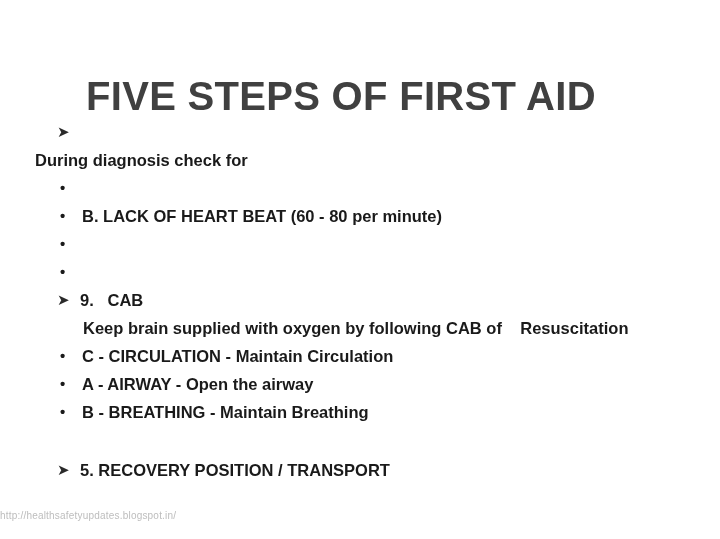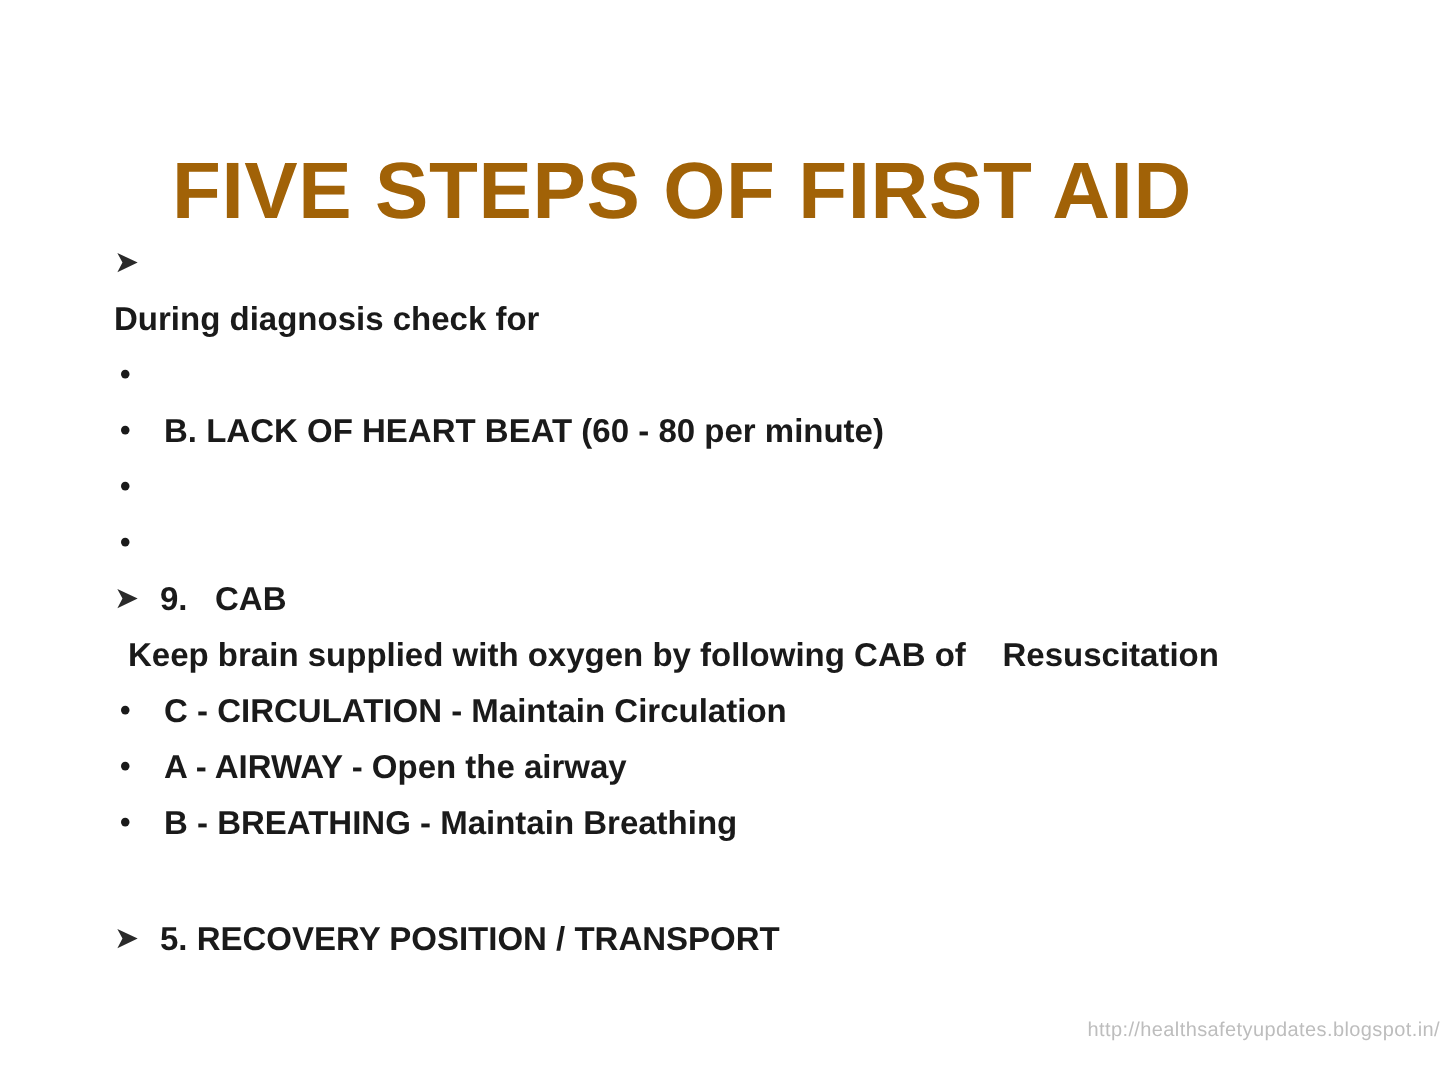--- a/index.html
+++ b/index.html
@@ -24,21 +24,21 @@
   }
 
   
   .slide-title {
     position: absolute;
     left: 86px;
     top: 46px;
     font-size: 40px;
     font-weight: bold;
     letter-spacing: 0.3px;
-    color: #a16207;
+    color: #404040;
     white-space: nowrap;
     line-height: 1.15;
   }
 
   
   .body-block {
     position: absolute;
     left: 0;
     top: 118px;
     width: 720px;
@@ -84,45 +84,45 @@
     height: 28px;
     line-height: 28px;
     font-size: 15px;
     color: #1a1a1a;
     display: inline-block;
     text-align: left;
   }
 
   
   .line.plain {
-    padding-left: 57px;
+    padding-left: 35px;
   }
 
   
   .line.plain-indent {
-    padding-left: 64px;
+    padding-left: 83px;
   }
 
   .spacer {
     display: block;
     height: 30px;
   }
 
   .line-text {
     display: inline;
     white-space: pre;
   }
 
   
   .footer-url {
     position: absolute;
     left: 0;
     top: 510px;
     width: 720px;
-    text-align: right;
+    text-align: left;
     font-size: 10px;
     font-weight: normal;
     color: #bdbdbd;
     letter-spacing: 0.2px;
     font-family: "Liberation Sans", "DejaVu Sans", sans-serif;
   }
 </style>
 </head>
 <body>
 

